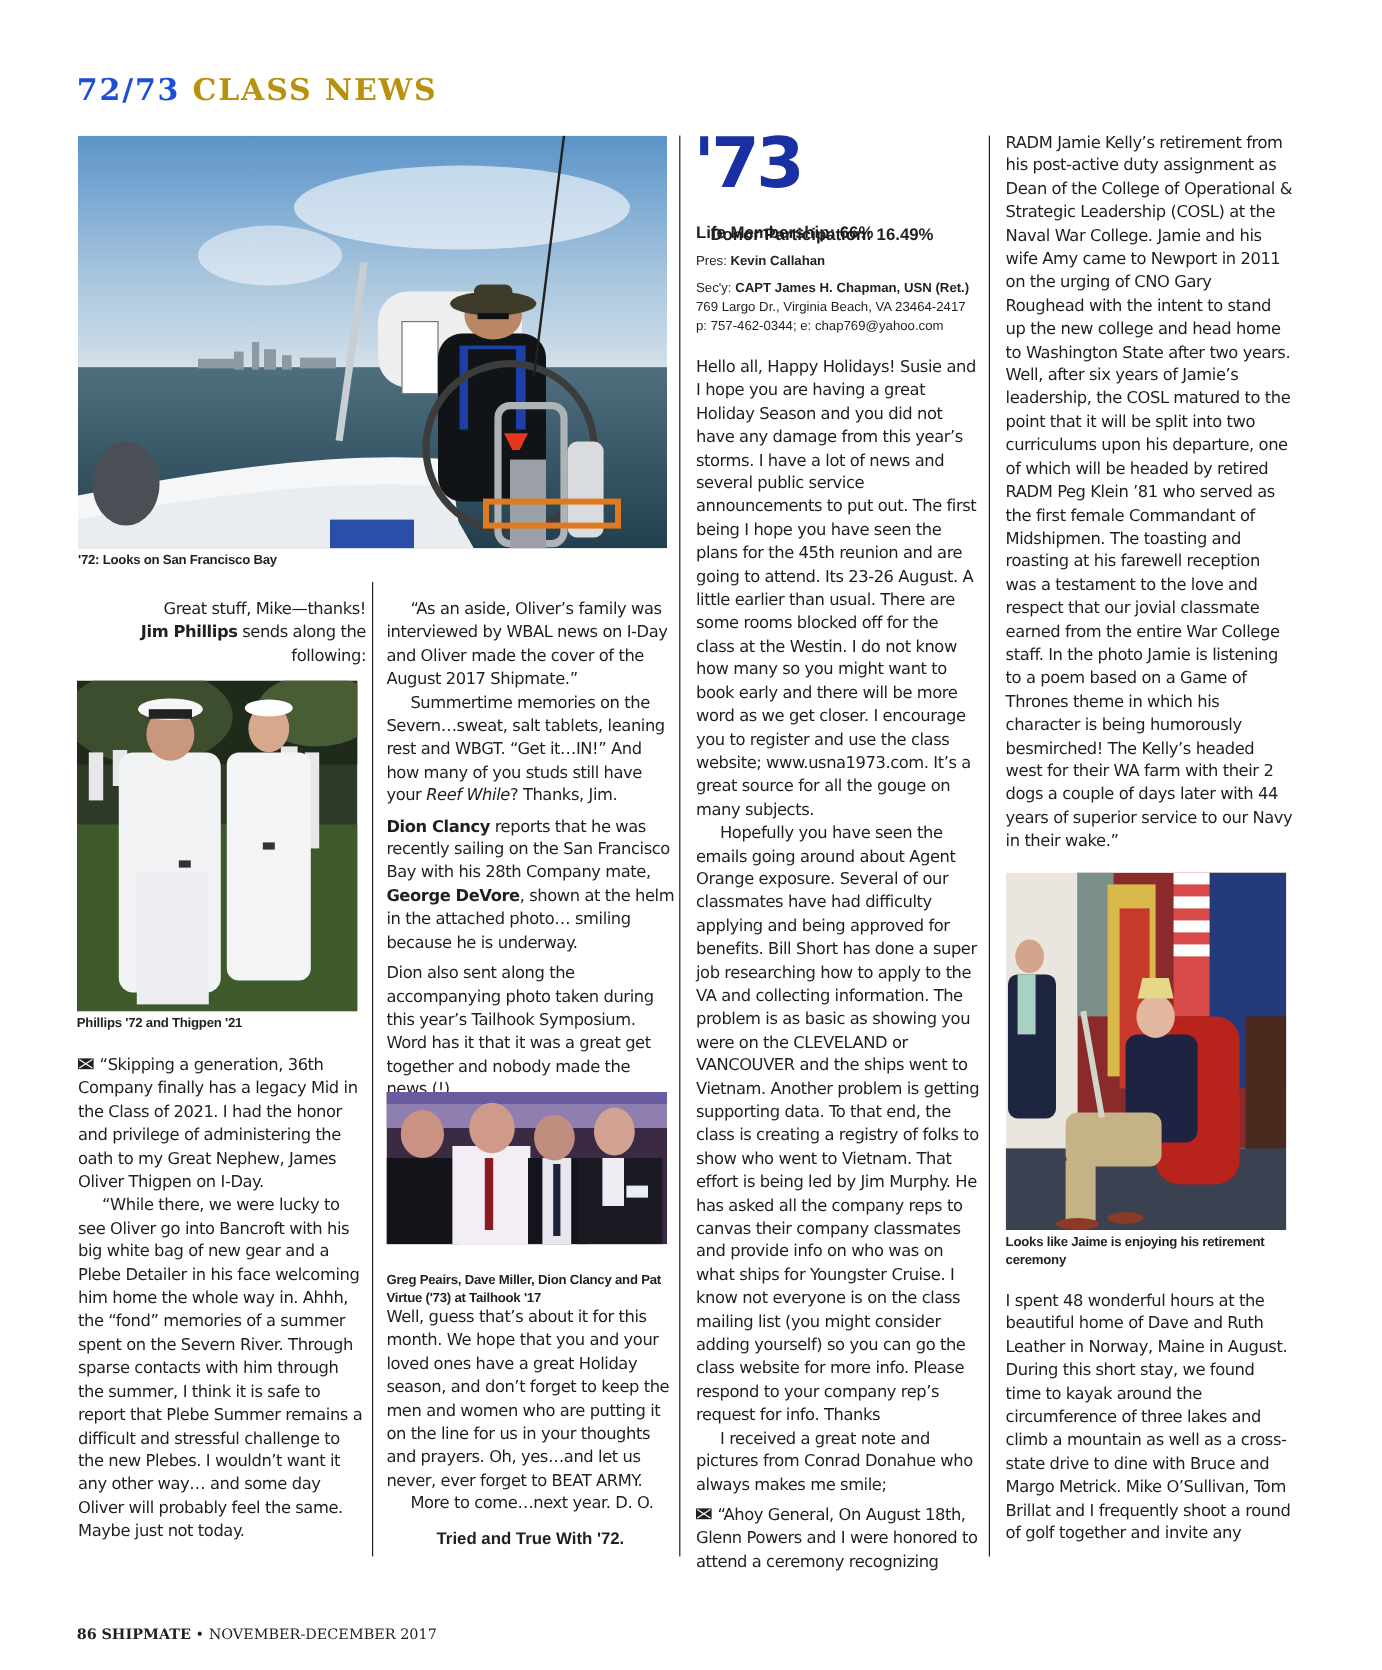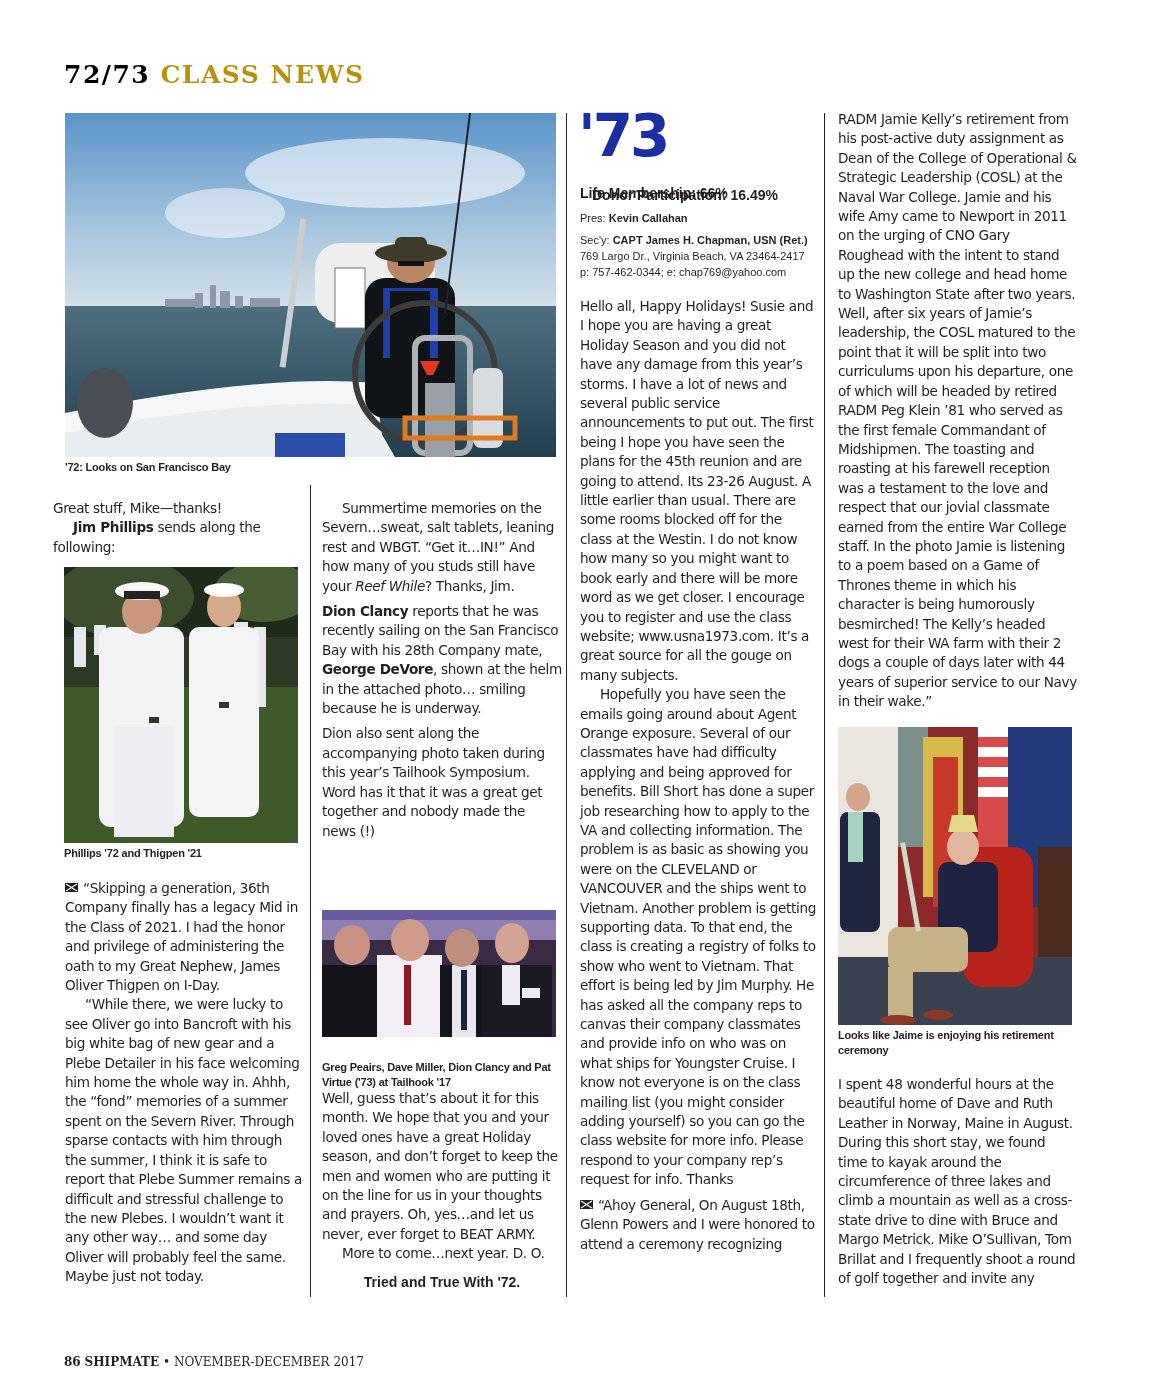--- a/index.html
+++ b/index.html
@@ -1,20 +1,20 @@
 <!DOCTYPE html>
 <html><head>
 <meta charset="utf-8">
 <style>
   * { box-sizing: border-box; margin: 0; padding: 0; }
   html, body { width: 1152px; height: 1392px; background: #ffffff; overflow: hidden; }
   body { position: relative; font-family: "DejaVu Sans", sans-serif; color: #231f20; }
 
   .header { position: absolute; left: 64px; top: 60px; font-family: "DejaVu Serif", serif; font-weight: bold; font-size: 25px; letter-spacing: 1.5px; }
-  .header .num { color: #000000; }
+  .header .num { color: #1d4ed8; }
   .header .title { color: #b8920f; }
 
   .photo { position: absolute; overflow: hidden; }
   .caption { position: absolute; font-family: "Liberation Sans", sans-serif; font-weight: bold; font-size: 11px; line-height: 15px; color: #231f20; letter-spacing: -0.2px; }
 
   .text-block { position: absolute; font-family: "DejaVu Sans", sans-serif; font-size: 13.6px; line-height: 19.4px; color: #231f20; letter-spacing: -0.35px; }
   .text-block p { margin: 0; }
   .text-block p.indent { text-indent: 20px; }
   .text-block p.gap { margin-top: 6px; }
   .text-block b { font-weight: bold; }
@@ -86,21 +86,21 @@
     <rect x="408" y="255" width="30" height="80" rx="8" fill="#d9dcdf"></rect>
     <rect x="360" y="270" width="30" height="75" fill="#9aa0a6"></rect>
     <path d="M355 248 L375 248 L368 262 L362 262 Z" fill="#e3381d"></path>
     <rect x="340" y="305" width="110" height="20" fill="none" stroke="#e07a1f" stroke-width="5"></rect>
     <line x1="405" y1="0" x2="380" y2="200" stroke="#222" stroke-width="2"></line>
     <rect x="210" y="320" width="70" height="24" fill="#2b4fa8"></rect>
   </svg>
 </div>
 <div class="caption" style="left:65px; top:460px; width:491px;">'72: Looks on San Francisco Bay</div>
 
-<div class="text-block" style="left:53px; top:499px; width:240px;">
+<div class="text-block" style="left:65px; top:499px; width:240px;text-align:right;">
   <p>Great stuff, Mike—thanks!</p>
   <p class="indent"><b>Jim Phillips</b><span> sends along the following:</span></p>
 </div>
 
 <div class="photo" style="left:64px; top:567px; width:234px; height:276px;">
   <svg width="234" height="276" viewBox="0 0 234 276">
     <rect width="234" height="276" fill="#2f3a26"></rect>
     <rect width="234" height="70" fill="#1f2a1b"></rect>
     <ellipse cx="60" cy="30" rx="70" ry="40" fill="#3c4e2e"></ellipse>
     <ellipse cx="200" cy="25" rx="50" ry="30" fill="#485d36"></ellipse>
@@ -126,20 +126,21 @@
 <div class="caption" style="left:64px; top:846px; width:234px;">Phillips '72 and Thigpen '21</div>
 
 <div class="text-block" style="left:65px; top:879px; width:240px;">
   <p><span class="mail-icon"></span><span>“Skipping a generation, 36th Company finally has a legacy Mid in the Class of 2021. I had the honor and privilege of administering the oath to my Great Nephew, James Oliver Thigpen on I-Day.</span></p>
   <p class="indent">“While there, we were lucky to see Oliver go into Bancroft with his big white bag of new gear and a Plebe Detailer in his face welcoming him home the whole way in. Ahhh, the “fond” memories of a summer spent on the Severn River. Through sparse contacts with him through the summer, I think it is safe to report that Plebe Summer remains a difficult and stressful challenge to the new Plebes. I wouldn’t want it any other way… and some day Oliver will probably feel the same. Maybe just not today.</p>
 </div>
 
 <div class="rule" style="left:310px; top:485px; height:812px;"></div>
 
 <div class="text-block" style="left:322px; top:499px; width:240px;">
+  <p class="indent">“As an aside, Oliver’s family was interviewed by WBAL news on I-Day and Oliver made the cover of the August 2017 Shipmate.”</p>
   <p class="indent"><span>Summertime memories on the Severn…sweat, salt tablets, leaning rest and WBGT. “Get it…IN!” And how many of you studs still have your </span><i>Reef While</i><span>? Thanks, Jim.</span></p>
   <p class="gap"><b>Dion Clancy</b><span> reports that he was recently sailing on the San Francisco Bay with his 28th Company mate, </span><b>George DeVore</b><span>, shown at the helm in the attached photo… smiling because he is underway.</span></p>
   <p class="gap">Dion also sent along the accompanying photo taken during this year’s Tailhook Symposium. Word has it that it was a great get together and nobody made the news (!)</p>
 </div>
 
 <div class="photo" style="left:322px; top:910px; width:234px; height:127px;">
   <svg width="234" height="127" viewBox="0 0 234 127">
     <rect width="234" height="127" fill="#3a2a44"></rect>
     <rect width="234" height="30" fill="#8e7fb0"></rect>
     <rect x="0" y="0" width="234" height="10" fill="#6a5aa0"></rect>
@@ -176,20 +177,21 @@
 </div>
 <div class="contact" style="top:232px; width:240px;">
   <div><span>Sec'y: </span><b>CAPT James H. Chapman, USN (Ret.)</b></div>
   <div>769 Largo Dr., Virginia Beach, VA 23464-2417</div>
   <div>p: 757-462-0344; e: chap769@yahoo.com</div>
 </div>
 
 <div class="text-block" style="left:580px; top:297px; width:236px;">
   <p>Hello all, Happy Holidays! Susie and I hope you are having a great Holiday Season and you did not have any damage from this year’s storms. I have a lot of news and several public service announcements to put out. The first being I hope you have seen the plans for the 45th reunion and are going to attend. Its 23-26 August. A little earlier than usual. There are some rooms blocked off for the class at the Westin. I do not know how many so you might want to book early and there will be more word as we get closer. I encourage you to register and use the class website; www.usna1973.com. It’s a great source for all the gouge on many subjects.</p>
   <p class="indent">Hopefully you have seen the emails going around about Agent Orange exposure. Several of our classmates have had difficulty applying and being approved for benefits. Bill Short has done a super job researching how to apply to the VA and collecting information. The problem is as basic as showing you were on the CLEVELAND or VANCOUVER and the ships went to Vietnam. Another problem is getting supporting data. To that end, the class is creating a registry of folks to show who went to Vietnam. That effort is being led by Jim Murphy. He has asked all the company reps to canvas their company classmates and provide info on who was on what ships for Youngster Cruise. I know not everyone is on the class mailing list (you might consider adding yourself) so you can go the class website for more info. Please respond to your company rep’s request for info. Thanks</p>
+  <p class="indent">I received a great note and pictures from Conrad Donahue who always makes me smile;</p>
   <p class="gap"><span class="mail-icon"></span><span>“Ahoy General, On August 18th, Glenn Powers and I were honored to attend a ceremony recognizing</span></p>
 </div>
 
 <div class="rule" style="left:824px; top:113px; height:1184px;"></div>
 
 <div class="text-block" style="left:838px; top:110px; width:240px;">
   <p>RADM Jamie Kelly’s retirement from his post-active duty assignment as Dean of the College of Operational &amp; Strategic Leadership (COSL) at the Naval War College. Jamie and his wife Amy came to Newport in 2011 on the urging of CNO Gary Roughead with the intent to stand up the new college and head home to Washington State after two years. Well, after six years of Jamie’s leadership, the COSL matured to the point that it will be split into two curriculums upon his departure, one of which will be headed by retired RADM Peg Klein ’81 who served as the first female Commandant of Midshipmen. The toasting and roasting at his farewell reception was a testament to the love and respect that our jovial classmate earned from the entire War College staff. In the photo Jamie is listening to a poem based on a Game of Thrones theme in which his character is being humorously besmirched! The Kelly’s headed west for their WA farm with their 2 dogs a couple of days later with 44 years of superior service to our Navy in their wake.”</p>
 </div>
 
 <div class="photo" style="left:838px; top:727px; width:234px; height:298px;">

